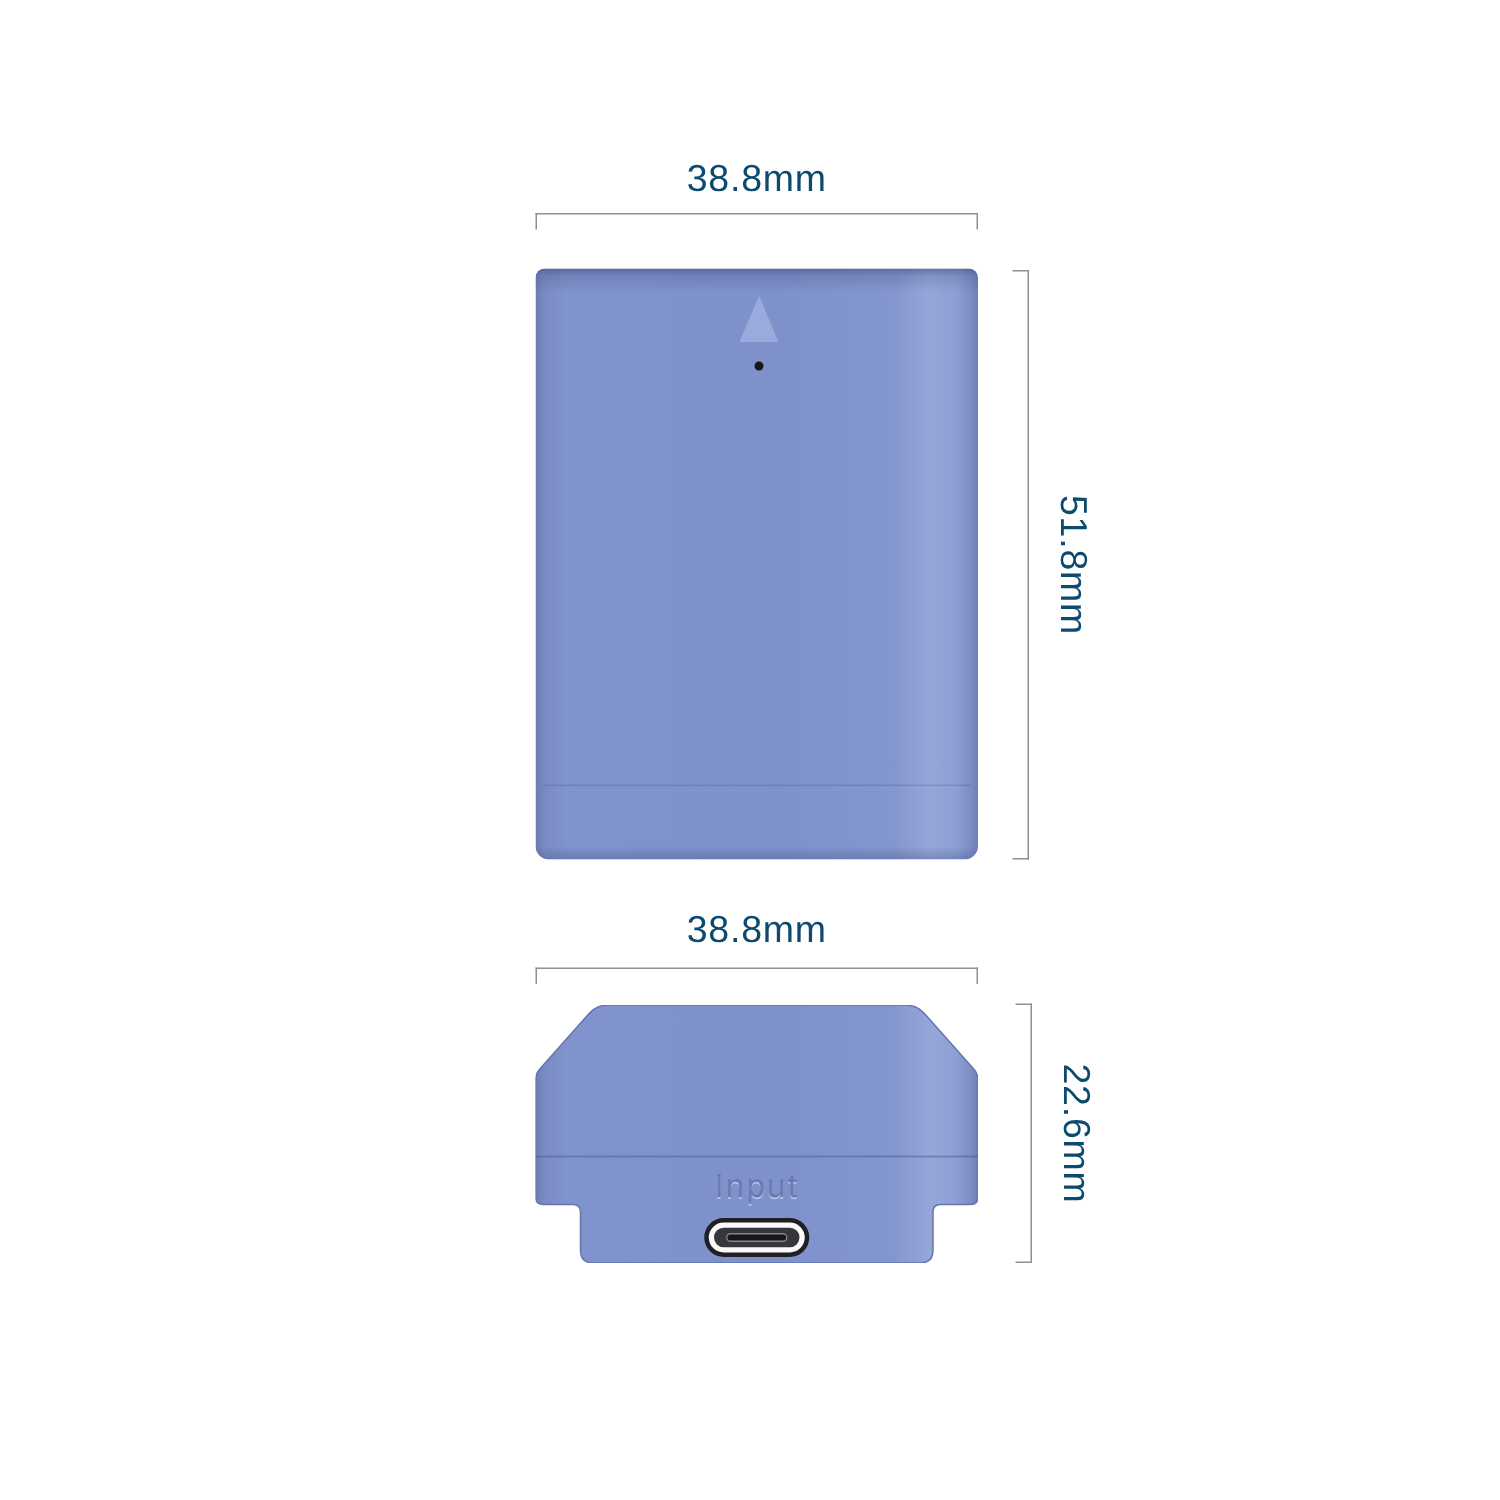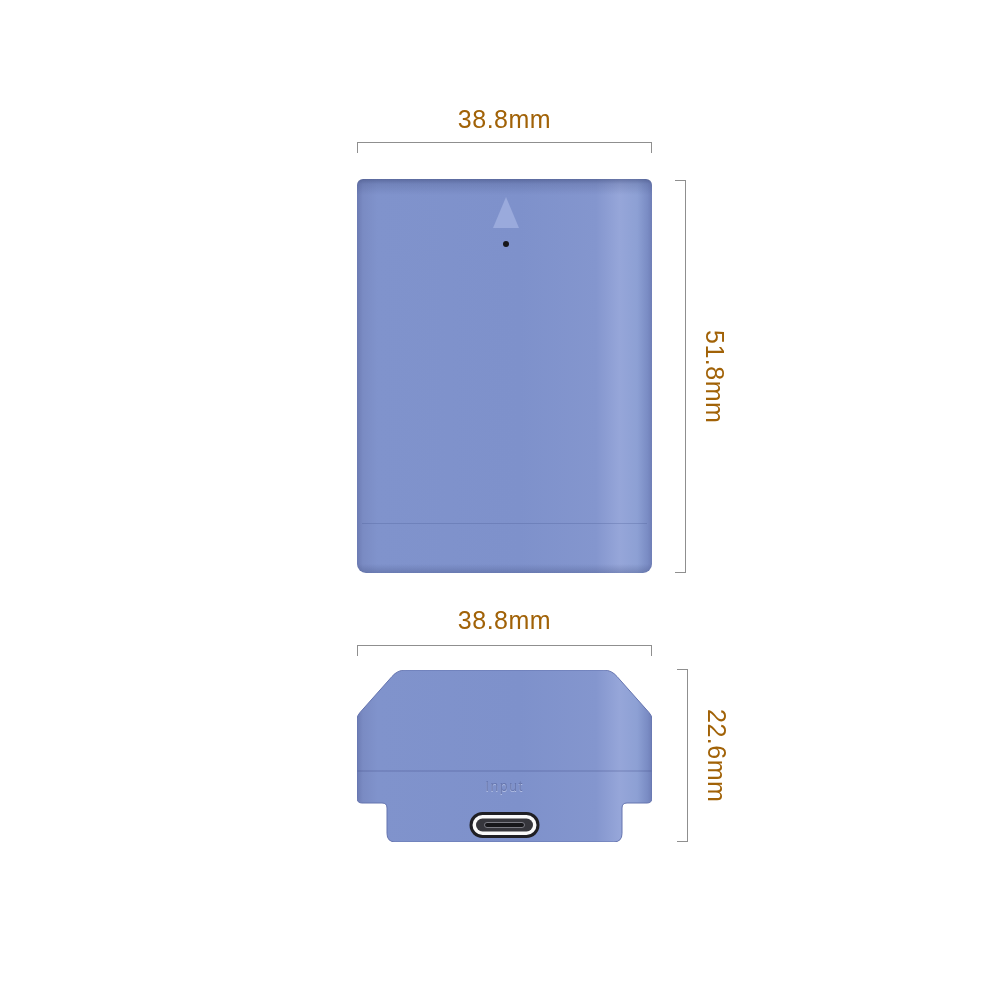--- a/index.html
+++ b/index.html
@@ -6,21 +6,21 @@
   .canvas {
     position: relative;
     width: 1000px;
     height: 1000px;
     background: #ffffff;
     font-family: "Liberation Sans", sans-serif;
     overflow: hidden;
   }
   .dim-text {
     position: absolute;
-    color: #a16207;
+    color: #0c4a6e;
     font-size: 25px;
     letter-spacing: 0.5px;
     line-height: 30px;
   }
   .h-label { width: 295px; text-align: center; }
   .v-label {
     writing-mode: vertical-rl;
     text-align: center;
     width: 34px;
   }
@@ -73,21 +73,21 @@
   .bottom-view-svg {
     position: absolute;
     left: 357px; top: 670px;
     width: 295px; height: 172px;
   }
   .input-label {
     position: absolute;
     left: 357px; top: 778px;
     width: 295px;
     text-align: center;
-    font-size: 14px;
+    font-size: 22px;
     letter-spacing: 1.5px;
     color: rgba(96,112,168,0.85);
     text-shadow: 0 1px 0 rgba(240,245,255,0.45);
   }
 </style>
 </head>
 <body>
 
 <div class="canvas">
 

